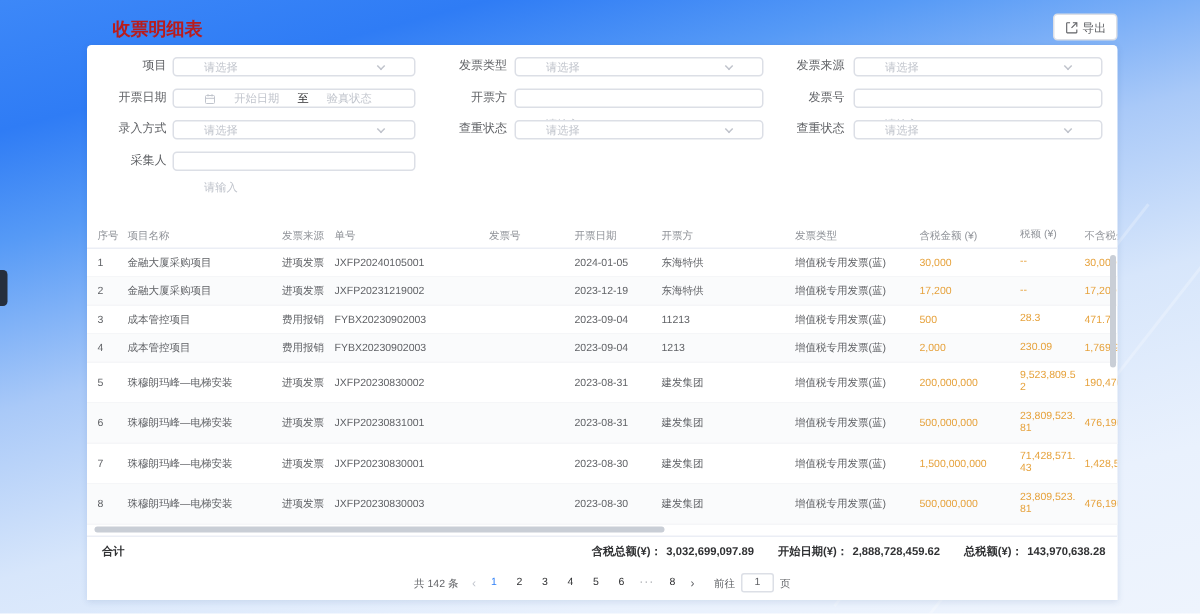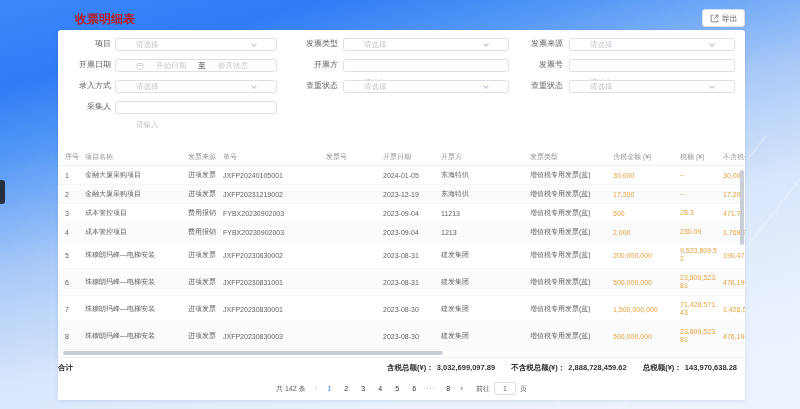--- a/index.html
+++ b/index.html
@@ -70,21 +70,21 @@
 
   .hscroll { position:absolute; left:5px; top:321px; width:380px; height:4px;
     background:#c9ced6; border-radius:2px; }
   .vscroll { position:absolute; right:1px; top:140px; width:4px; height:75px;
     background:#c9ced6; border-radius:2px; }
 
   
   .summary { position:absolute; left:0; right:0; top:327px; height:20px;
     border-top:1px solid #ebeef5; display:flex; align-items:center;
     justify-content:space-between; font-size:7.5px; color:#303133; background:#fff; }
-  .summary .total-label { font-weight:bold; }
+  .summary .total-label { padding-left:10px; font-weight:bold; }
   .totals { display:flex; align-items:center; gap:16px; padding-right:8px; font-weight:bold; }
   .totals .pair { display:flex; gap:3px; white-space:nowrap; }
 
   
   .pagination { position:absolute; left:0; right:0; top:347px; height:23px;
     display:flex; align-items:center; justify-content:center; gap:7px;
     font-size:7px; color:#606266; background:#fff; }
   .pg-total { margin-right:2px; }
   .pg-arrow { color:#606266; cursor:pointer; font-size:8px; }
   .pg-arrow.disabled { color:#c0c4cc; }
@@ -312,21 +312,21 @@
   <div class="vscroll"></div>
 
   <div class="summary">
     <span class="total-label">合计</span>
     <div class="totals">
       <span class="pair">
         <span>含税总额(¥)：</span>
         <span>3,032,699,097.89</span>
       </span>
       <span class="pair">
-        <span>不含税总额(¥)：</span>
+        <span>开始日期(¥)：</span>
         <span>2,888,728,459.62</span>
       </span>
       <span class="pair">
         <span>总税额(¥)：</span>
         <span>143,970,638.28</span>
       </span>
     </div>
   </div>
 
   <div class="pagination">

